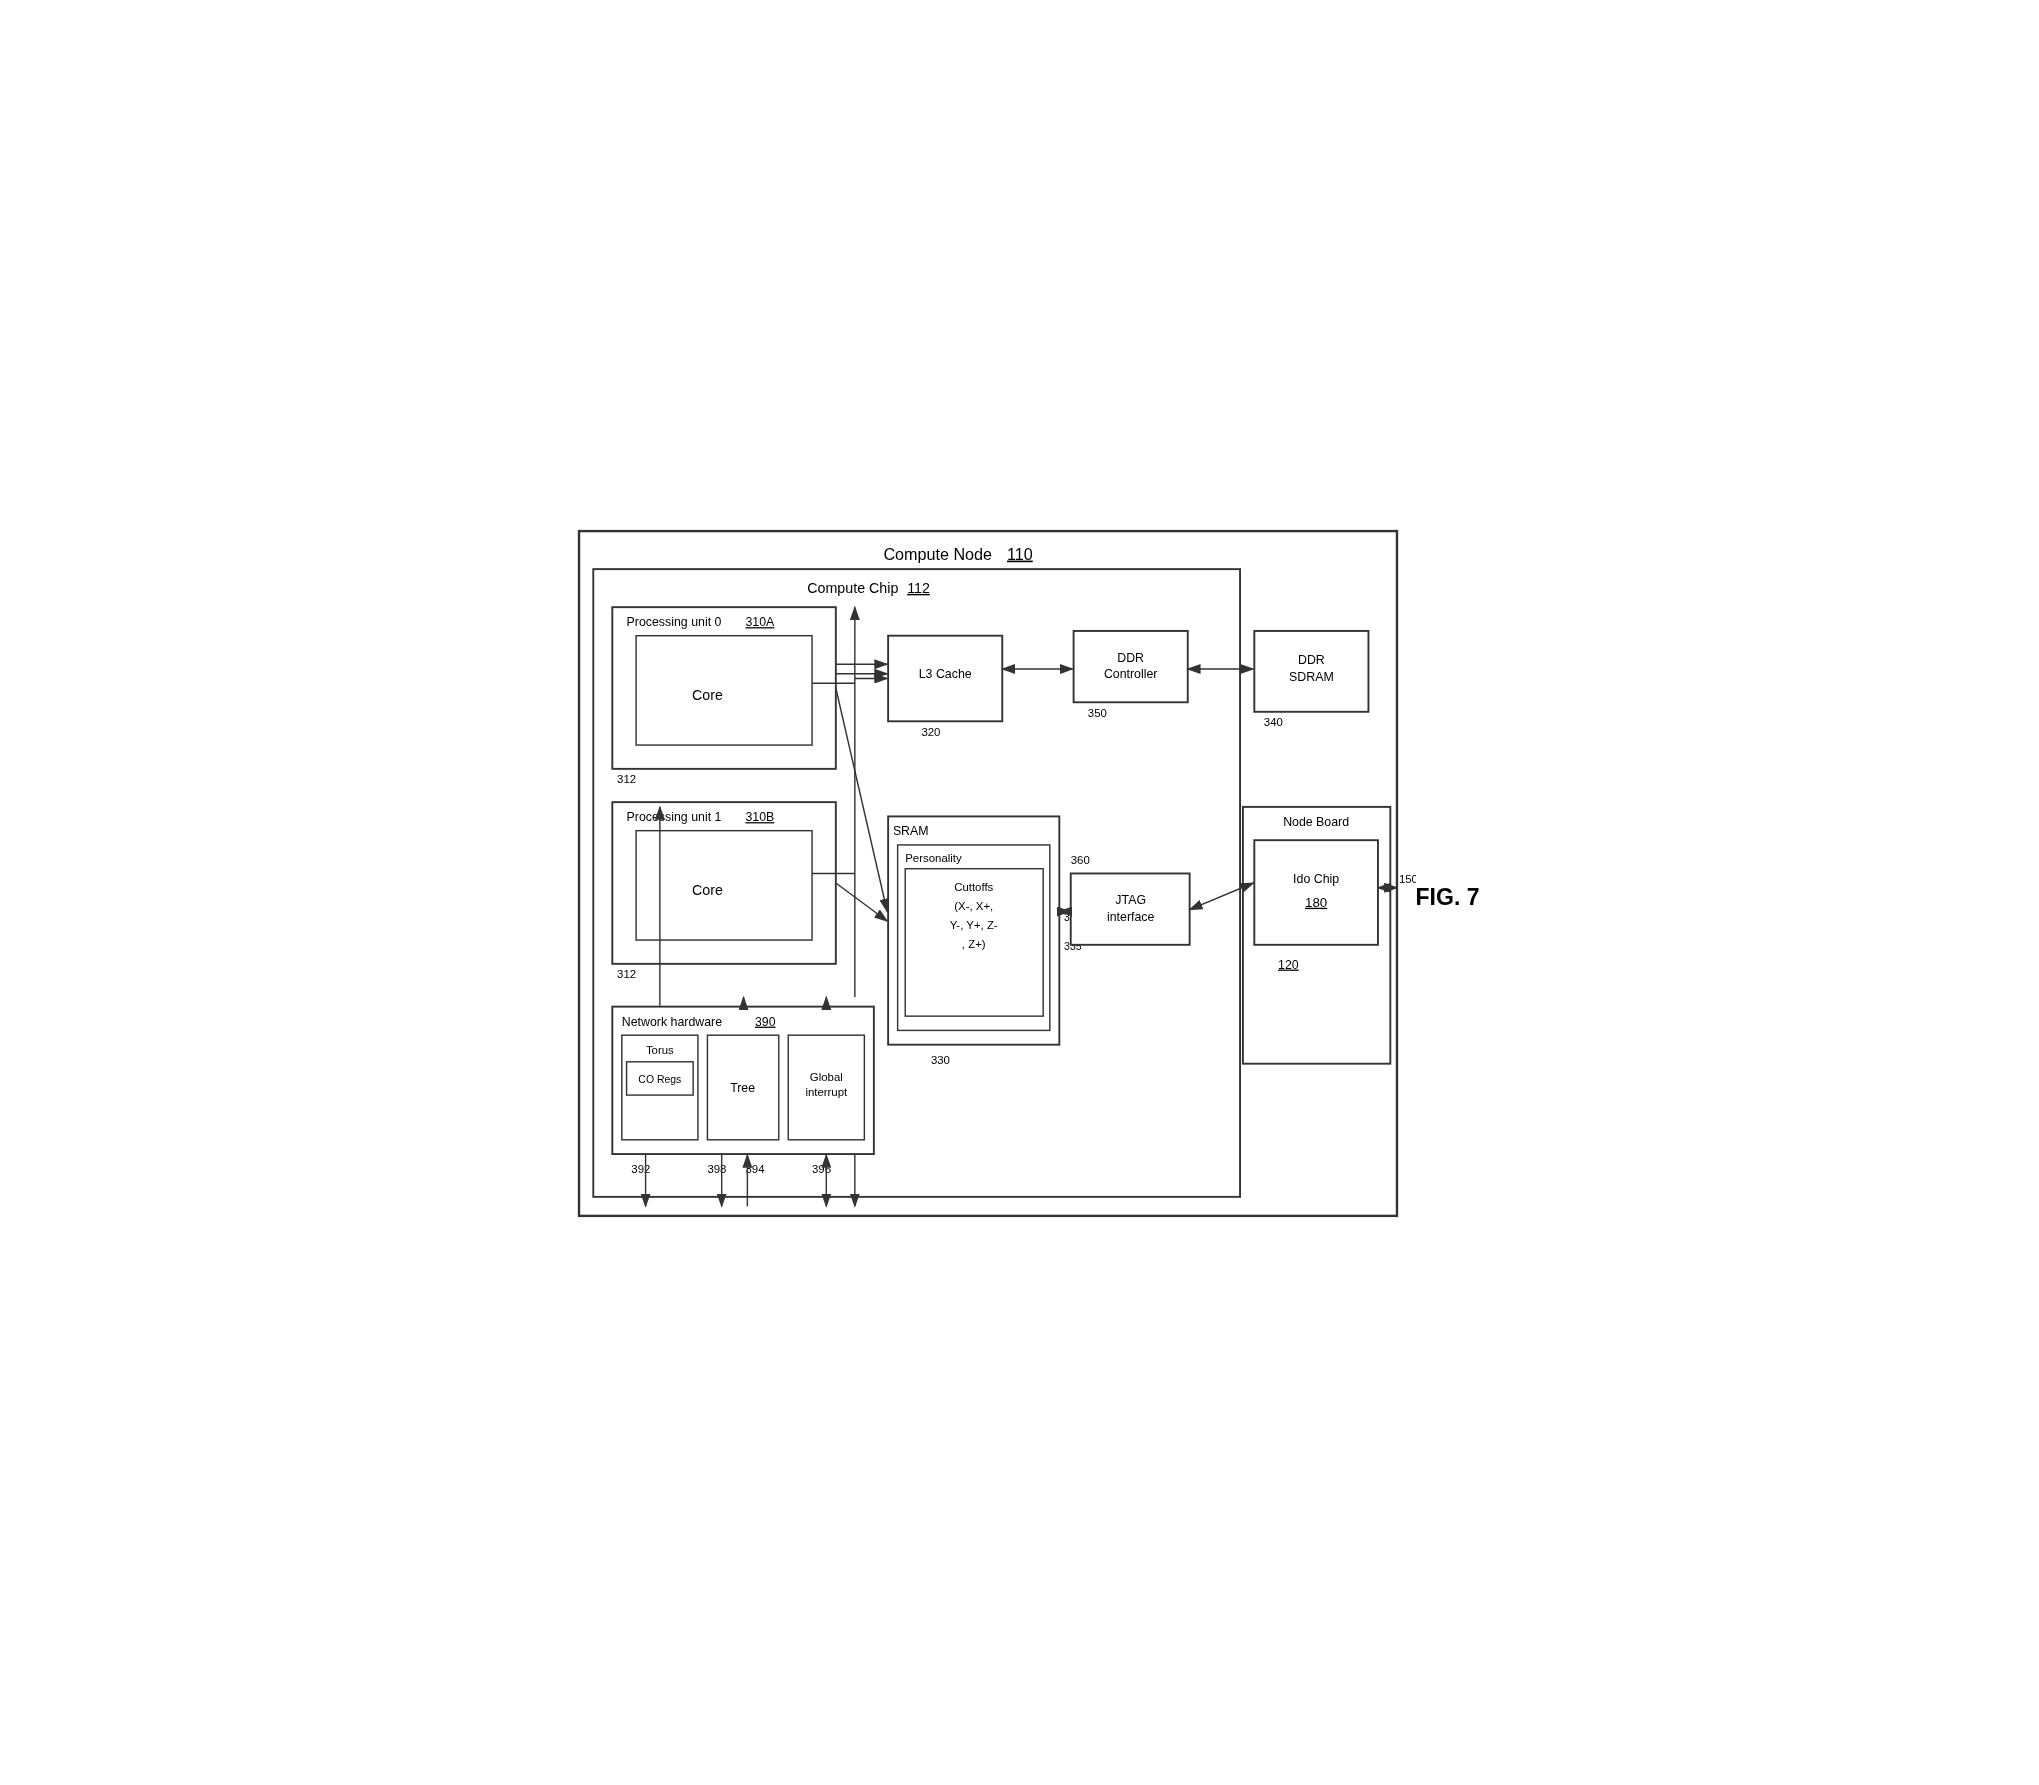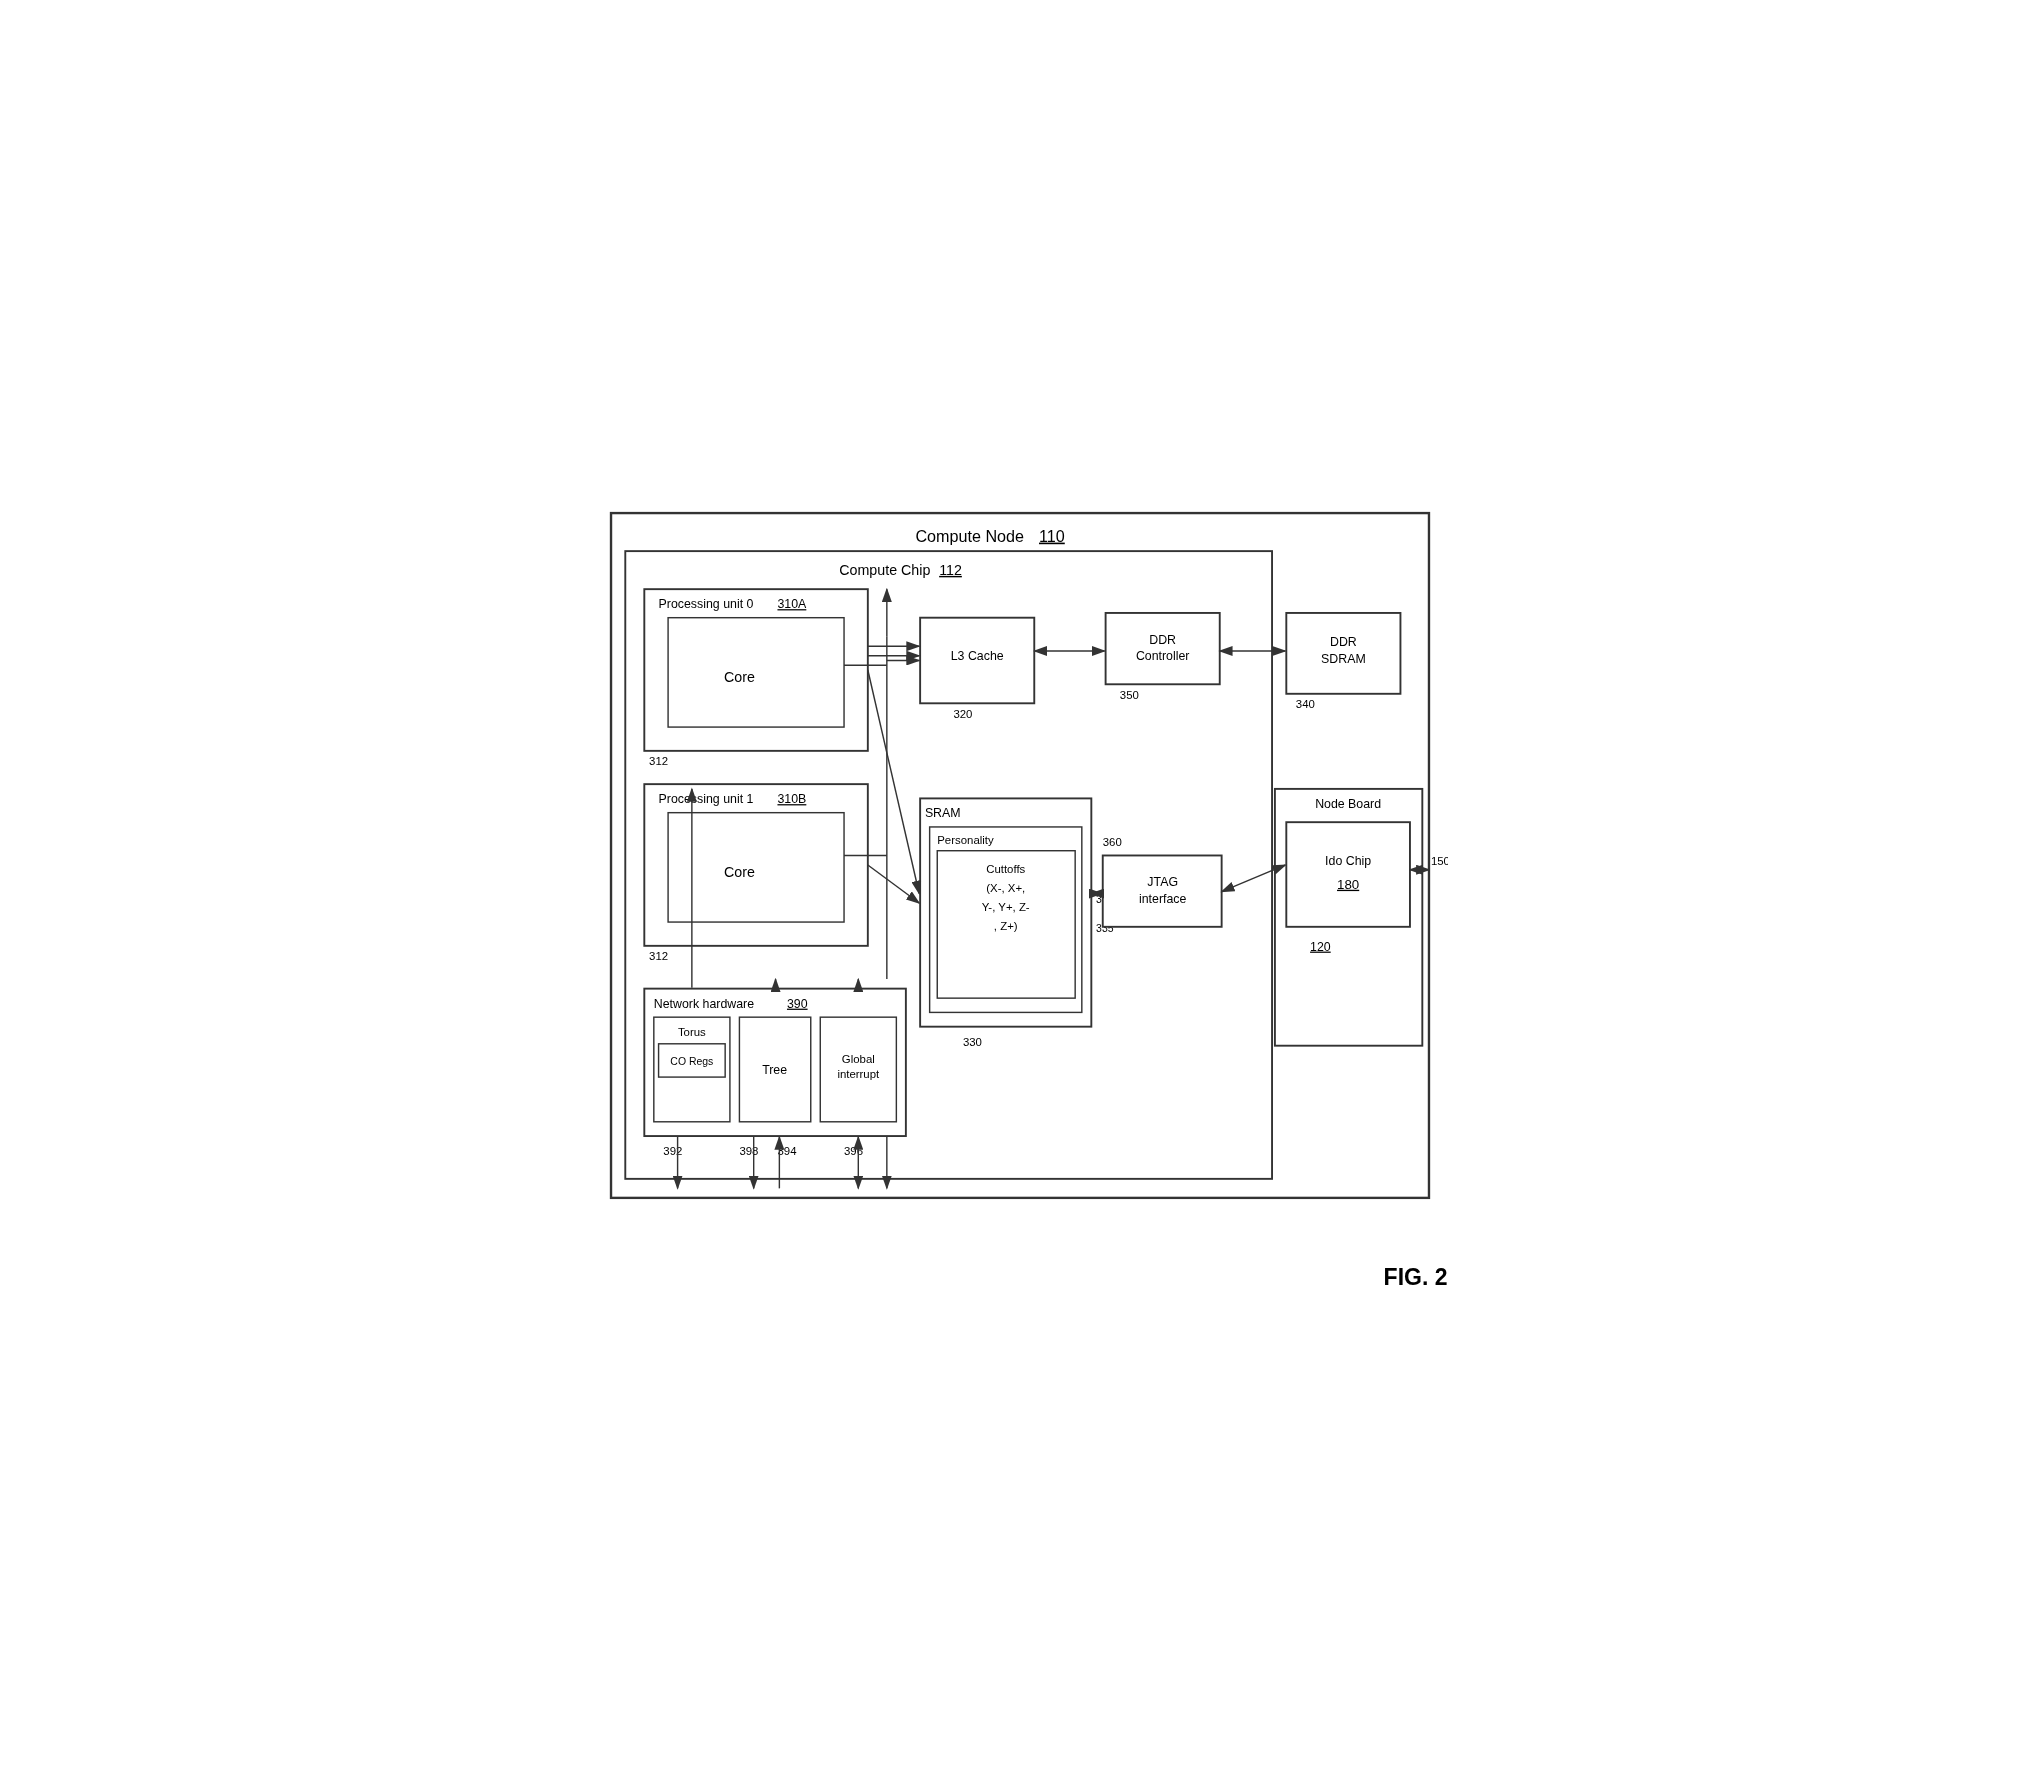--- a/index.html
+++ b/index.html
@@ -12,21 +12,21 @@
       justify-content: center;
       min-height: 100vh;
       padding: 19px;
     }
     
   </style>
 </head>
 <body>
 
 <style>
-  .svg-page { display: flex; flex-direction: column; align-items: flex-end; }
+  .svg-page { display: flex; flex-direction: row; align-items: center; }
 </style>
 
 <div class="svg-page">
   <svg width="856" height="761" viewBox="0 0 900 800" xmlns="http://www.w3.org/2000/svg">
     <defs>
       <marker id="arrowhead" markerWidth="10" markerHeight="7" refX="9" refY="3.5" orient="auto">
         <polygon points="0 0, 10 3.5, 0 7" fill="#333"></polygon>
       </marker>
       <marker id="arrowhead-rev" markerWidth="10" markerHeight="7" refX="1" refY="3.5" orient="auto">
         <polygon points="10 0, 0 3.5, 10 7" fill="#333"></polygon>
@@ -159,15 +159,15 @@
 
     <line x1="90" y1="676" x2="90" y2="730" stroke="#333" stroke-width="1.5" marker-end="url(#arrowhead)"></line>
     <line x1="170" y1="676" x2="170" y2="730" stroke="#333" stroke-width="1.5" marker-end="url(#arrowhead)"></line>
     <line x1="197" y1="676" x2="197" y2="730" stroke="#333" stroke-width="1.5" marker-start="url(#arrowhead-rev)"></line>
     <line x1="280" y1="676" x2="280" y2="730" stroke="#333" stroke-width="1.5" marker-end="url(#arrowhead)" marker-start="url(#arrowhead-rev)"></line>
     <line x1="310" y1="676" x2="310" y2="730" stroke="#333" stroke-width="1.5" marker-end="url(#arrowhead)"></line>
 
     <line x1="310" y1="150" x2="310" y2="100" stroke="#333" stroke-width="1.5" marker-end="url(#arrowhead)"></line>
   </svg>
 
-  <div style="font-size:23px; font-weight:bold; margin-top:9.5px; font-family:Arial;">FIG. 2</div>
+  <div style="font-size:23px; font-weight:bold; margin-top:9.5px; font-family:Arial;">FIG. 7</div>
 </div>
 
 
 </body></html>

